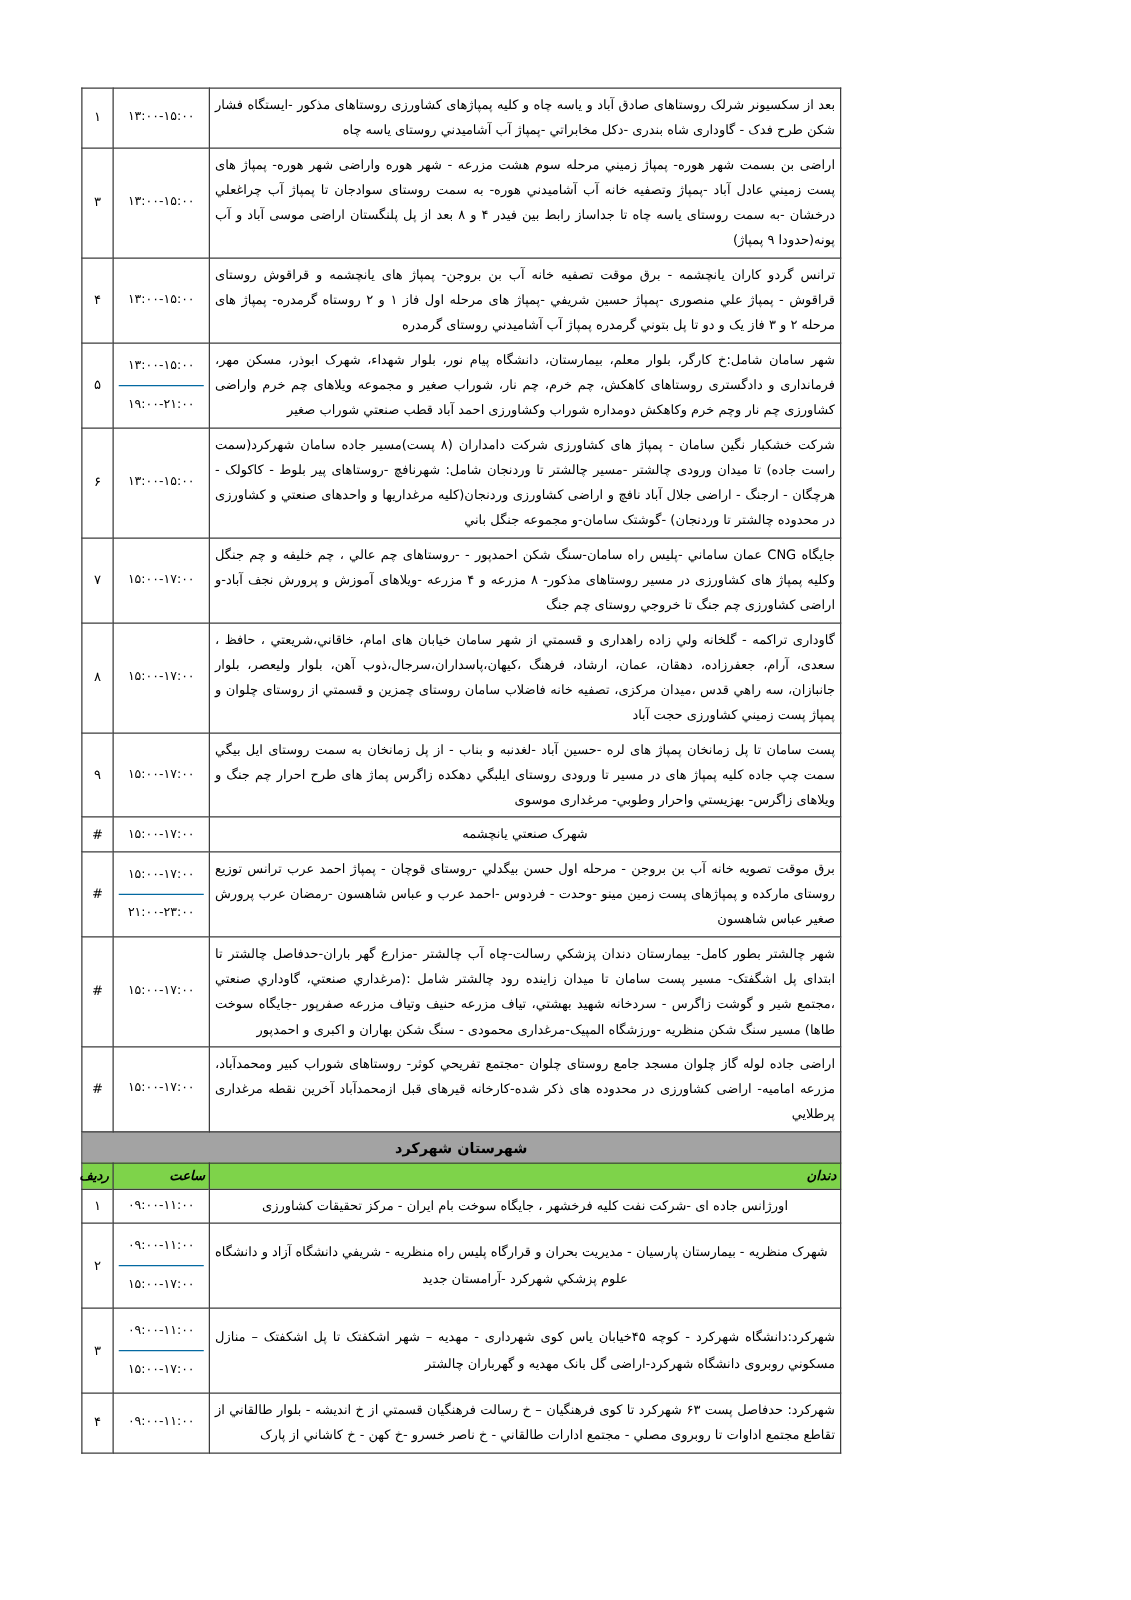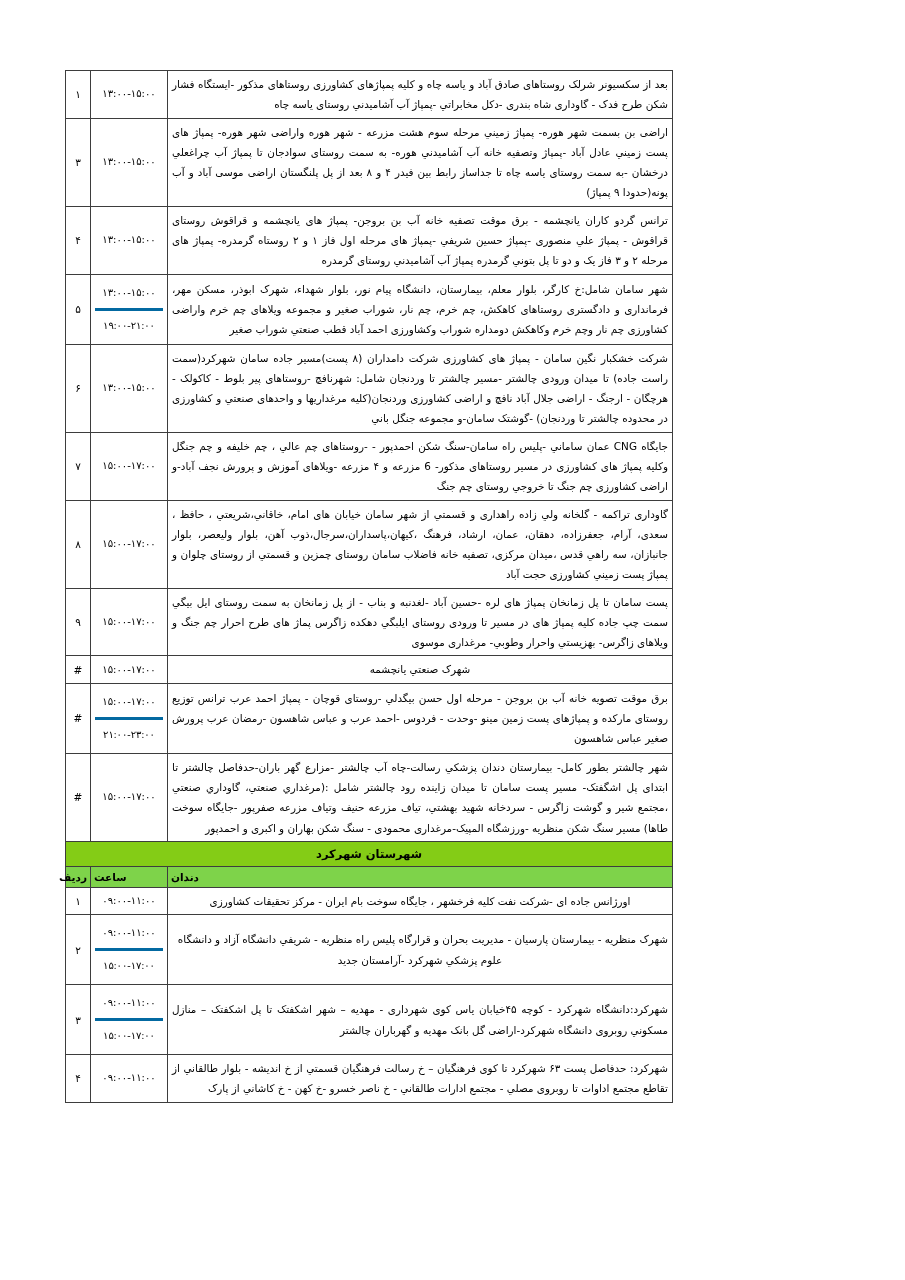--- a/index.html
+++ b/index.html
@@ -56,63 +56,64 @@
 
   td.addr {
     text-align: justify;
     text-align-last: right;
     font-size: 10.4px;
     line-height: 1.95;
     color: #000000;
     padding-right: 5px;
     padding-left: 5px;
   }
-  td.addr.center { text-align: right; text-align-last: center; }
+  td.addr.center { text-align: left; text-align-last: center; }
 
   td.time {
     text-align: center;
     font-size: 10px;
     line-height: 1.8;
     color: #000000;
     letter-spacing: 0.2px;
     padding: 1px 2px;
     margin-top: 36px;
   }
   td.time-split { padding: 0; }
   td.time-split .t {
     display: block;
     padding: 6px 2px;
     text-align: center;
   }
-  td.time-split .t + .t { border-top: 3px solid #0369a1; font-family: Liberation Serif, serif; }
+  td.time-split .t + .t { border-top: 1px solid #0369a1; }
 
   td.no {
     text-align: center;
     font-size: 10.5px;
     color: #000000;
     padding: 2px 1px;
   }
 
   tr.section-orange td {
-    background: #84cc16;
+    background: #a3a3a3;
     text-align: center;
     font-size: 11.5px;
     font-weight: bold;
     color: #000000;
     padding: 5px 4px;
     border-color: #3d3d3d;
   }
 
   tr.header-green td {
     background: #7ED34A;
-    text-align: left;
+    text-align: right;
     font-size: 10.5px;
     font-weight: bold;
     color: #000000;
     padding: 4px 3px;
+    font-style: italic;
   }
 
   
   .cutoff {
     position: absolute;
     left: 0; right: 0;
     top: 1196px;
     height: 84px;
     background: #ffffff;
   }
@@ -152,21 +153,21 @@
               <span class="t">۱۹:۰۰-۲۱:۰۰</span>
             </td>
             <td class="no">۵</td>
           </tr>
           <tr>
             <td class="addr">شرکت خشکبار نگین سامان  -  پمپاژ های کشاورزی شرکت دامداران (۸ پست)مسیر جاده سامان شهرکرد(سمت راست جاده) تا میدان ورودی چالشتر -مسیر چالشتر تا وردنجان شامل: شهرنافچ  -روستاهای پیر بلوط  - کاکولک - هرچگان  - ارجنگ  -  اراضی جلال آباد نافچ و اراضی کشاورزی وردنجان(کلیه مرغداریها و واحدهای صنعتي و کشاورزی در محدوده چالشتر تا وردنجان) -گوشتک سامان-و مجموعه جنگل باني</td>
             <td class="time">۱۳:۰۰-۱۵:۰۰</td>
             <td class="no">۶</td>
           </tr>
           <tr>
-            <td class="addr">جایگاه CNG عمان ساماني -پلیس راه سامان-سنگ شکن احمدپور  -  -روستاهای  چم عالي ، چم خلیفه  و چم جنگل وکلیه پمپاژ های کشاورزی در مسیر روستاهای مذکور- 6 مزرعه و ۴ مزرعه -ویلاهای آموزش و پرورش نجف آباد-و اراضی کشاورزی چم جنگ  تا خروجي روستای چم جنگ</td>
+            <td class="addr">جایگاه CNG عمان ساماني -پلیس راه سامان-سنگ شکن احمدپور  -  -روستاهای  چم عالي ، چم خلیفه  و چم جنگل وکلیه پمپاژ های کشاورزی در مسیر روستاهای مذکور- ۸ مزرعه و ۴ مزرعه -ویلاهای آموزش و پرورش نجف آباد-و اراضی کشاورزی چم جنگ  تا خروجي روستای چم جنگ</td>
             <td class="time">۱۵:۰۰-۱۷:۰۰</td>
             <td class="no">۷</td>
           </tr>
           <tr>
             <td class="addr">گاوداری تراکمه  -  گلخانه ولي زاده راهداری و قسمتي از شهر سامان خیابان های امام، خاقاني،شریعتي ، حافظ ، سعدی، آرام، جعفرزاده، دهقان، عمان، ارشاد، فرهنگ ،کیهان،پاسداران،سرجال،ذوب آهن، بلوار وليعصر، بلوار جانبازان، سه راهي قدس ،میدان مرکزی،  تصفیه خانه فاضلاب سامان روستای چمزین و قسمتي از روستای چلوان و پمپاژ پست زمیني کشاورزی حجت آباد</td>
             <td class="time">۱۵:۰۰-۱۷:۰۰</td>
             <td class="no">۸</td>
           </tr>
           <tr>
             <td class="addr">پست سامان تا پل زمانخان  پمپاژ های لره -حسین آباد -لغدنبه و بناب   - از پل زمانخان به سمت روستای  ایل بیگي سمت چپ جاده کلیه پمپاژ های در مسیر تا ورودی روستای ایلبگي دهکده زاگرس پماژ های طرح احرار چم جنگ و ویلاهای زاگرس- بهزیستي واحرار وطوبي- مرغداری موسوی</td>
@@ -181,20 +182,25 @@
           <tr>
             <td class="addr">برق موقت تصویه خانه آب بن بروجن  -  مرحله اول حسن بیگدلي  -روستای قوچان  -  پمپاژ احمد عرب ترانس توزیع روستای مارکده و پمپاژهای پست زمین مینو -وحدت - فردوس -احمد عرب و عباس شاهسون -رمضان عرب پرورش صغیر عباس شاهسون</td>
             <td class="time time-split">
               <span class="t">۱۵:۰۰-۱۷:۰۰</span>
               <span class="t">۲۱:۰۰-۲۳:۰۰</span>
             </td>
             <td class="no">#</td>
           </tr>
           <tr>
             <td class="addr">شهر چالشتر بطور کامل- بیمارستان دندان پزشکي رسالت-چاه آب چالشتر -مزارع گهر باران-حدفاصل چالشتر تا ابتدای پل اشگفتک- مسیر پست سامان تا میدان زاینده رود چالشتر شامل :(مرغداري صنعتي، گاوداري صنعتي ،مجتمع شیر و گوشت زاگرس  -  سردخانه شهید بهشتي، تیاف مزرعه حنیف وتیاف مزرعه صفرپور  -جایگاه سوخت طاها)  مسیر سنگ شکن منظریه -ورزشگاه المپیک-مرغداری محمودی  -  سنگ شکن بهاران و اکبری و احمدپور</td>
+            <td class="time">۱۵:۰۰-۱۷:۰۰</td>
+            <td class="no">#</td>
+          </tr>
+          <tr>
+            <td class="addr">اراضی جاده لوله گاز چلوان مسجد جامع روستای چلوان -مجتمع تفریحي کوثر- روستاهای شوراب کبیر ومحمدآباد، مزرعه امامیه- اراضی کشاورزی در محدوده های ذکر شده-کارخانه قیرهای قبل ازمحمدآباد آخرین نقطه مرغداری پرطلایي</td>
             <td class="time">۱۵:۰۰-۱۷:۰۰</td>
             <td class="no">#</td>
           </tr>
           <tr class="section-orange">
             <td colspan="3">شهرستان شهرکرد</td>
           </tr>
           <tr class="header-green">
             <td>دندان</td>
             <td>ساعت</td>
             <td>ردیف</td>

